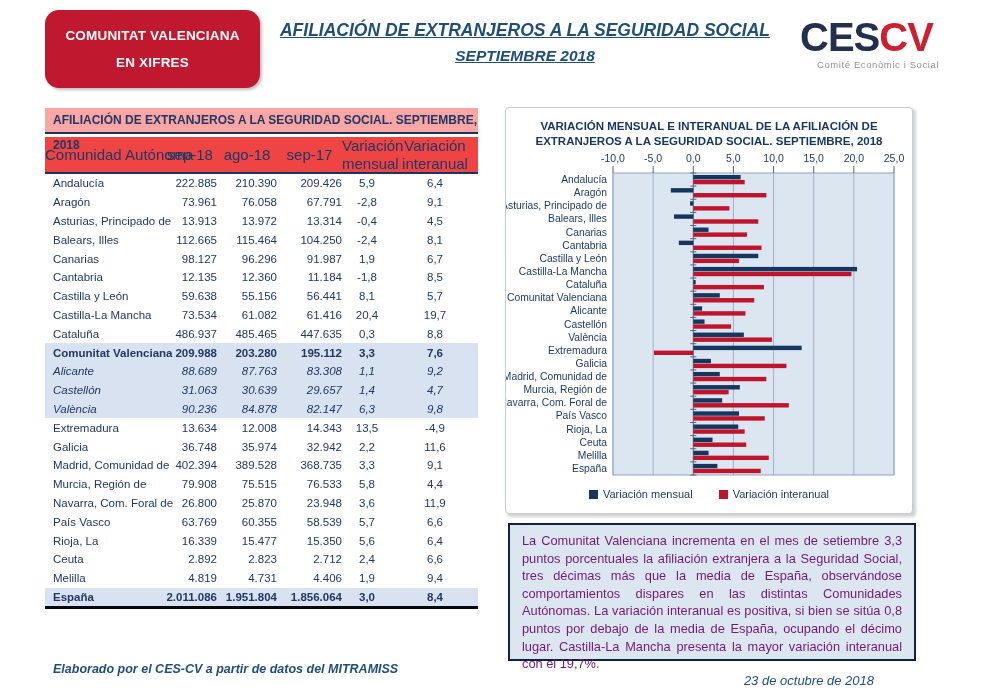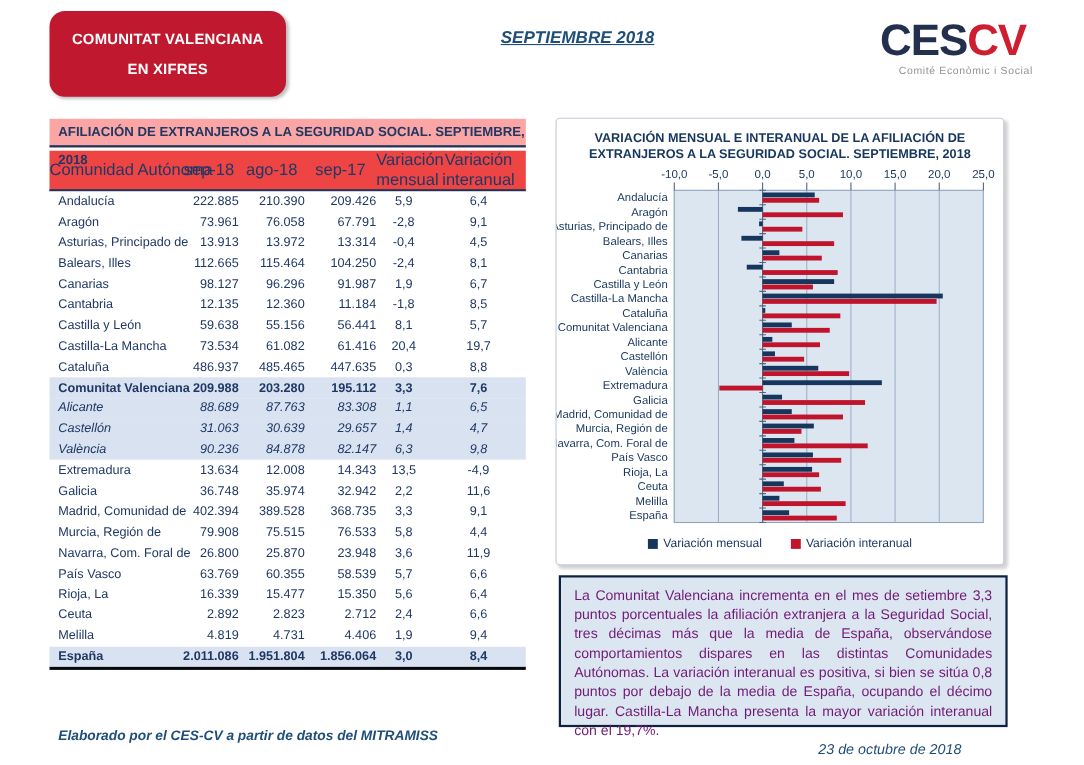--- a/index.html
+++ b/index.html
@@ -73,20 +73,21 @@
 </head>
 <body>
 
 <div class="page">
 
   <div class="badge">
     <div>COMUNITAT VALENCIANA</div>
     <div>EN XIFRES</div>
   </div>
   <div class="main-title">
+    <div class="t1">AFILIACIÓN DE EXTRANJEROS A LA SEGURIDAD SOCIAL</div>
     <div class="t2">SEPTIEMBRE 2018</div>
   </div>
   <div class="logo">
     <div class="word"><span class="navy">CES</span><span class="red">CV</span></div>
     <div class="tagline">Comité Econòmic i Social</div>
   </div>
 
   <div class="tablewrap">
     <div class="tbl-title">AFILIACIÓN DE EXTRANJEROS A LA SEGURIDAD SOCIAL. SEPTIEMBRE, 2018</div>
     <div class="tbl-header">
@@ -177,21 +178,21 @@
           <div class="c-n3">195.112</div>
           <div class="c-v1">3,3</div>
           <div class="c-v2">7,6</div>
         </div>
         <div class="row hl it">
           <div class="c-name">Alicante</div>
           <div class="c-n1">88.689</div>
           <div class="c-n2">87.763</div>
           <div class="c-n3">83.308</div>
           <div class="c-v1">1,1</div>
-          <div class="c-v2">6,5</div>
+          <div class="c-v2">9,2</div>
         </div>
         <div class="row hl it">
           <div class="c-name">Castellón</div>
           <div class="c-n1">31.063</div>
           <div class="c-n2">30.639</div>
           <div class="c-n3">29.657</div>
           <div class="c-v1">1,4</div>
           <div class="c-v2">4,7</div>
         </div>
         <div class="row hl it">

